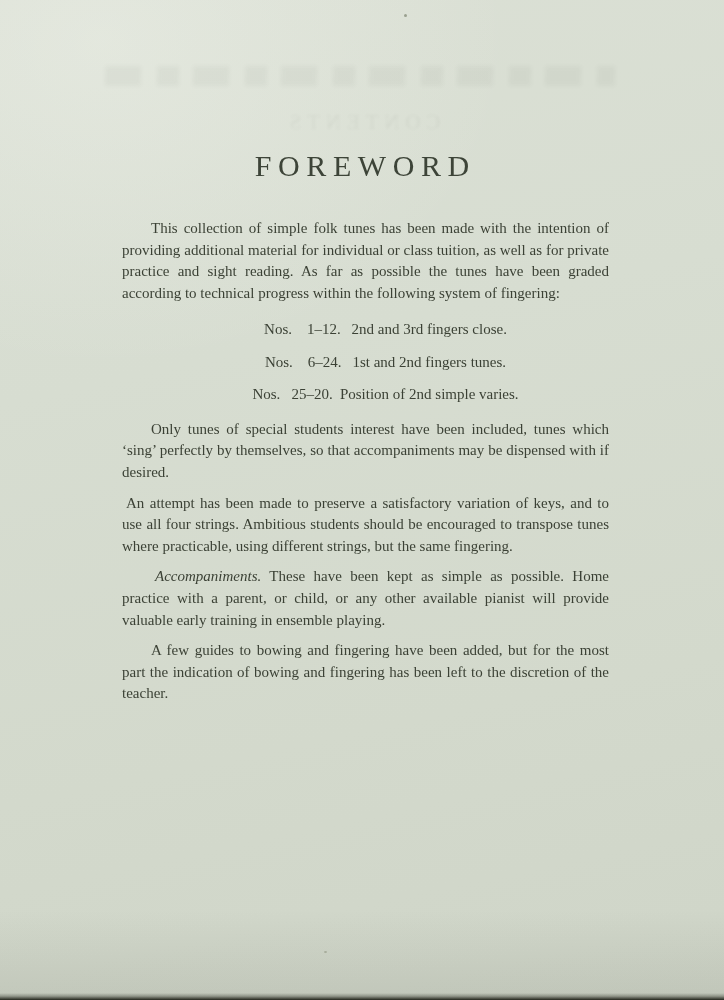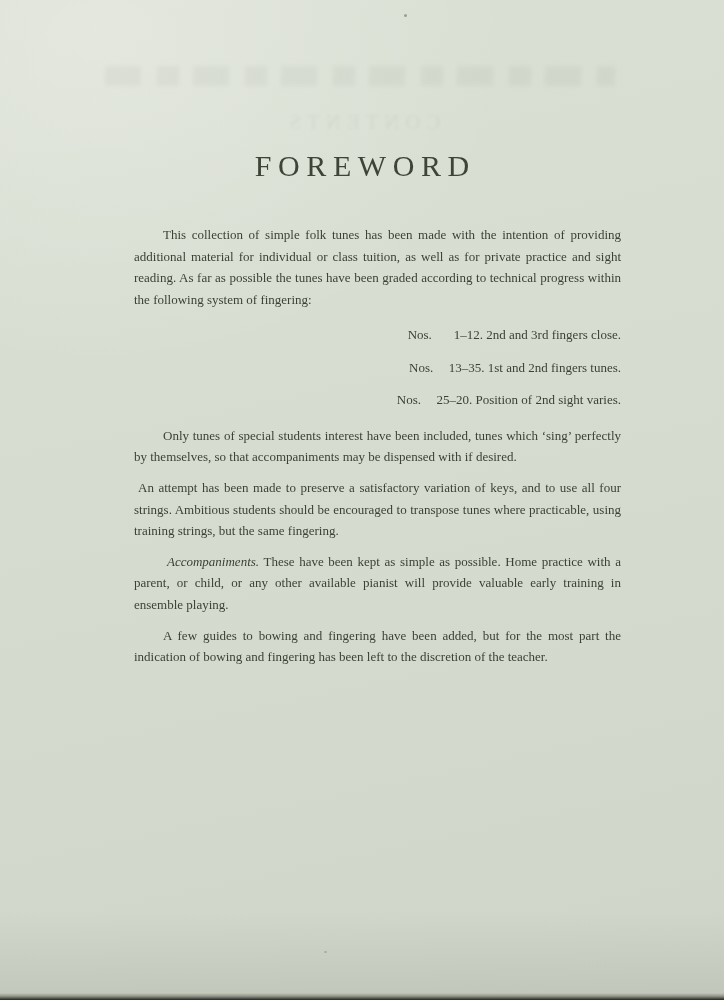--- a/index.html
+++ b/index.html
@@ -60,39 +60,38 @@
     margin: 0;
     text-align: center;
     font-size: 30px;
     font-weight: 500;
     letter-spacing: 0.22em;
     text-indent: 0.22em;
     color: #3d4438;
   }
   .text-col {
     position: absolute;
-    top: 224px;
+    top: 218px;
     left: 122px;
     width: 487px;
-    font-size: 13px;
+    font-size: 15px;
     line-height: 21.6px;
     color: #3b4135;
     text-align: justify;
-    margin-left: 12px;
   }
   p.para {
     margin: 0 0 9px 0;
   }
   .indent      { text-indent: 29px; }
   .tiny-indent { text-indent: 4px;  }
   .accomp      { text-indent: 33px; }
   .accomp .lead { font-style: italic; }
   .fingering {
     margin: 7px 0 8px 36px;
-    text-align: right;
+    text-align: center;
   }
   .f-row {
     height: 32.5px;
     line-height: 32.5px;
     white-space: nowrap;
   }
   .f-nos   { display: inline-block; width: 36px; }
   .f-range { display: inline-block; width: 48px; }
   .bottom-edge {
     position: absolute;
@@ -128,33 +127,33 @@
     <p class="para indent">This collection of simple folk tunes has been made with the intention of providing additional material for individual or class tuition, as well as for private practice and sight reading. As far as possible the tunes have been graded according to technical progress within the following system of fingering:</p>
 
     <div class="fingering">
       <div class="f-row">
         <span class="f-nos">Nos.</span>
         <span class="f-range">1–12.</span>
         <span class="f-desc">2nd and 3rd fingers close.</span>
       </div>
       <div class="f-row">
         <span class="f-nos">Nos.</span>
-        <span class="f-range">13–35.</span>
+        <span class="f-range">6–24.</span>
         <span class="f-desc">1st and 2nd fingers tunes.</span>
       </div>
       <div class="f-row">
         <span class="f-nos">Nos.</span>
         <span class="f-range">25–20.</span>
-        <span class="f-desc">Position of 2nd sight varies.</span>
+        <span class="f-desc">Position of 2nd simple varies.</span>
       </div>
     </div>
 
     <p class="para indent">Only tunes of special students interest have been included, tunes which ‘sing’ perfectly by themselves, so that accompaniments may be dispensed with if desired.</p>
 
-    <p class="para tiny-indent">An attempt has been made to preserve a satisfactory variation of keys, and to use all four strings. Ambitious students should be encouraged to transpose tunes where practicable, using training strings, but the same fingering.</p>
+    <p class="para tiny-indent">An attempt has been made to preserve a satisfactory variation of keys, and to use all four strings. Ambitious students should be encouraged to transpose tunes where practicable, using different strings, but the same fingering.</p>
 
     <p class="para accomp"><span class="lead">Accompaniments.</span><span> These have been kept as simple as possible. Home practice with a parent, or child, or any other available pianist will provide valuable early training in ensemble playing.</span></p>
 
     <p class="para indent">A few guides to bowing and fingering have been added, but for the most part the indication of bowing and fingering has been left to the discretion of the teacher.</p>
 
   </div>
 
   <span class="speck speck-top"></span>
   <span class="speck speck-bottom"></span>
 

